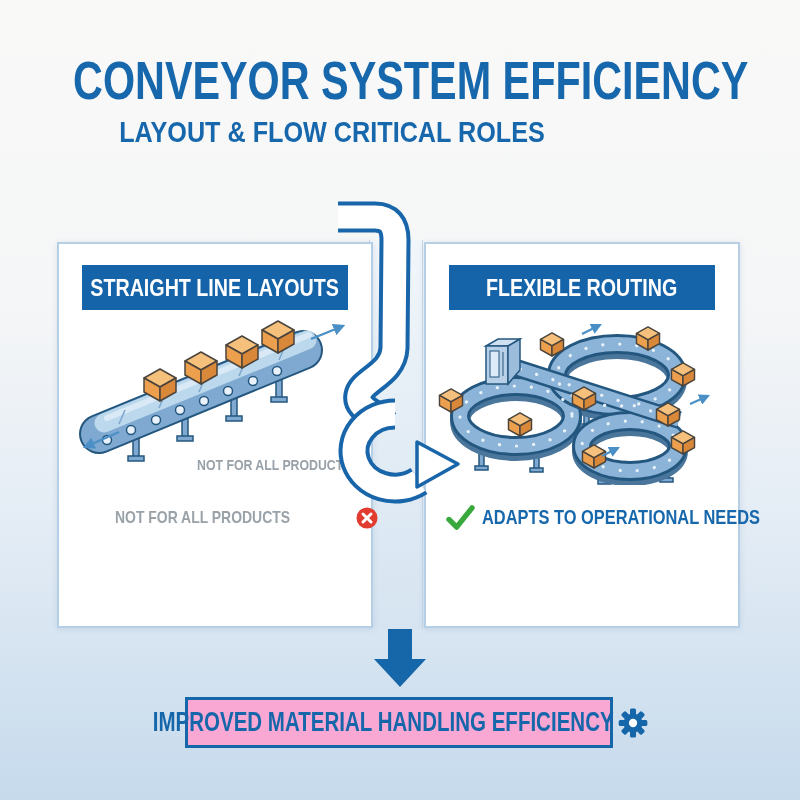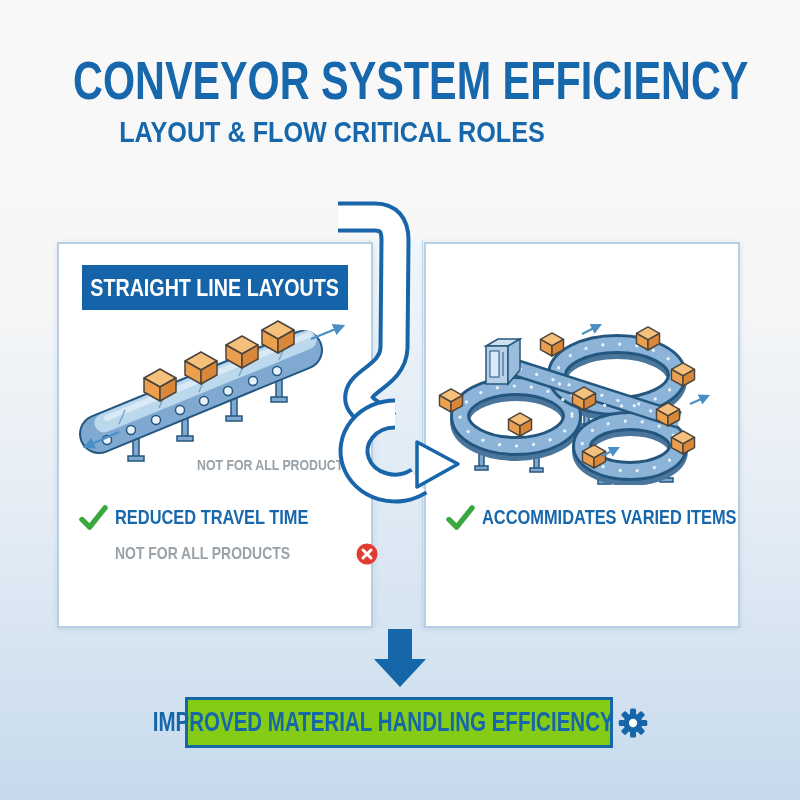--- a/index.html
+++ b/index.html
@@ -38,21 +38,21 @@
   .row .ic{width:36px;flex:0 0 36px;display:flex;align-items:center}
   .row .txt{font-size:20px;font-weight:bold;color:#1767ac;white-space:nowrap;
             transform:scaleX(0.82);transform-origin:left}
   .row.muted .txt{font-size:17px;color:#9aa2a9}
   .row .after-ic{margin-left:28px;display:flex;align-items:center}
   .row.indent{padding-left:36px}
 
   .ribbon{position:absolute;left:315px;top:190px;width:160px;height:320px;z-index:4;overflow:visible}
   .down-arrow{position:absolute;left:365px;top:627px;width:70px;height:64px;z-index:3}
 
-  .fbanner{position:absolute;left:185px;top:697px;width:428px;height:51px;background:#84cc16;
+  .fbanner{position:absolute;left:185px;top:697px;width:428px;height:51px;background:#f9a8d4;
            border:3px solid #1666aa;box-sizing:border-box;z-index:3;
            display:flex;align-items:center;justify-content:center}
   .fwrap{display:inline-flex;align-items:center;gap:9px;white-space:nowrap;
          transform:scaleX(0.76);transform-origin:center}
   .ftxt{font-size:27px;font-weight:bold;color:#1666aa}
   .gear{transform:scaleX(1.3)}
 </style>
 </head>
 <body>
 
@@ -131,42 +131,37 @@
     </g>
 
     <g stroke="#4a90c6" stroke-width="2.4" fill="none">
       <line x1="52" y1="112" x2="18" y2="127" marker-end="url(#ahL)"></line>
       <line x1="244" y1="19" x2="276" y2="6" marker-end="url(#ahL)"></line>
     </g>
   </svg>
   <div class="caption">NOT FOR ALL PRODUCTS</div>
 
   <div class="list">
-    <div class="row">
-      <span class="ic">
-        <svg width="29" height="26" viewBox="0 0 30 27">
-            <path d="M3,15 L11,23 L27,3" fill="none" stroke="#3aa93d" stroke-width="5.5" stroke-linecap="round" stroke-linejoin="round"></path>
-          </svg>
-      </span>
-      <span class="txt">REDUCED TRAVEL TIME</span>
-    </div>
     <div class="row muted indent">
       <span class="txt">NOT FOR ALL PRODUCTS</span>
       <span class="after-ic">
         <svg width="22" height="22" viewBox="0 0 22 22">
           <circle cx="11" cy="11" r="10.5" fill="#e23b30"></circle>
           <line x1="7" y1="7" x2="15" y2="15" stroke="#ffffff" stroke-width="3" stroke-linecap="round"></line>
           <line x1="15" y1="7" x2="7" y2="15" stroke="#ffffff" stroke-width="3" stroke-linecap="round"></line>
         </svg>
       </span>
     </div>
   </div>
 </div>
 
 <div class="card" id="card-right">
+  <div class="banner">
+    <span>FLEXIBLE ROUTING</span>
+  </div>
 
   <svg class="illus" viewBox="0 0 300 165">
     <defs>
       <g id="cubeR">
         <polygon points="0,-32 16,-23 0,-14 -16,-23" fill="#f5bf7c" stroke="#4a443c" stroke-width="2" stroke-linejoin="round"></polygon>
         <polygon points="-16,-23 0,-14 0,0 -16,-9" fill="#eca04e" stroke="#4a443c" stroke-width="2" stroke-linejoin="round"></polygon>
         <polygon points="0,-14 16,-23 16,-9 0,0" fill="#d9883a" stroke="#4a443c" stroke-width="2" stroke-linejoin="round"></polygon>
       </g>
       <marker id="ahR" viewBox="0 0 10 10" refX="8" refY="5" markerWidth="5" markerHeight="5" orient="auto-start-reverse">
         <path d="M0,0 L10,5 L0,10 Z" fill="#4a90c6"></path>
@@ -240,21 +235,21 @@
     </g>
   </svg>
 
   <div class="list">
     <div class="row">
       <span class="ic">
         <svg width="29" height="26" viewBox="0 0 30 27">
             <path d="M3,15 L11,23 L27,3" fill="none" stroke="#3aa93d" stroke-width="5.5" stroke-linecap="round" stroke-linejoin="round"></path>
           </svg>
       </span>
-      <span class="txt">ACCOMMIDATES VARIED ITEMS</span>
+      <span class="txt">ADAPTS TO OPERATIONAL NEEDS</span>
     </div>
   </div>
 </div>
 
 <svg class="down-arrow" viewBox="0 0 70 64">
   <polygon points="23,2 47,2 47,32 61,32 35,60 9,32 23,32" fill="#1666aa"></polygon>
 </svg>
 
 <div class="fbanner">
   <div class="fwrap">

